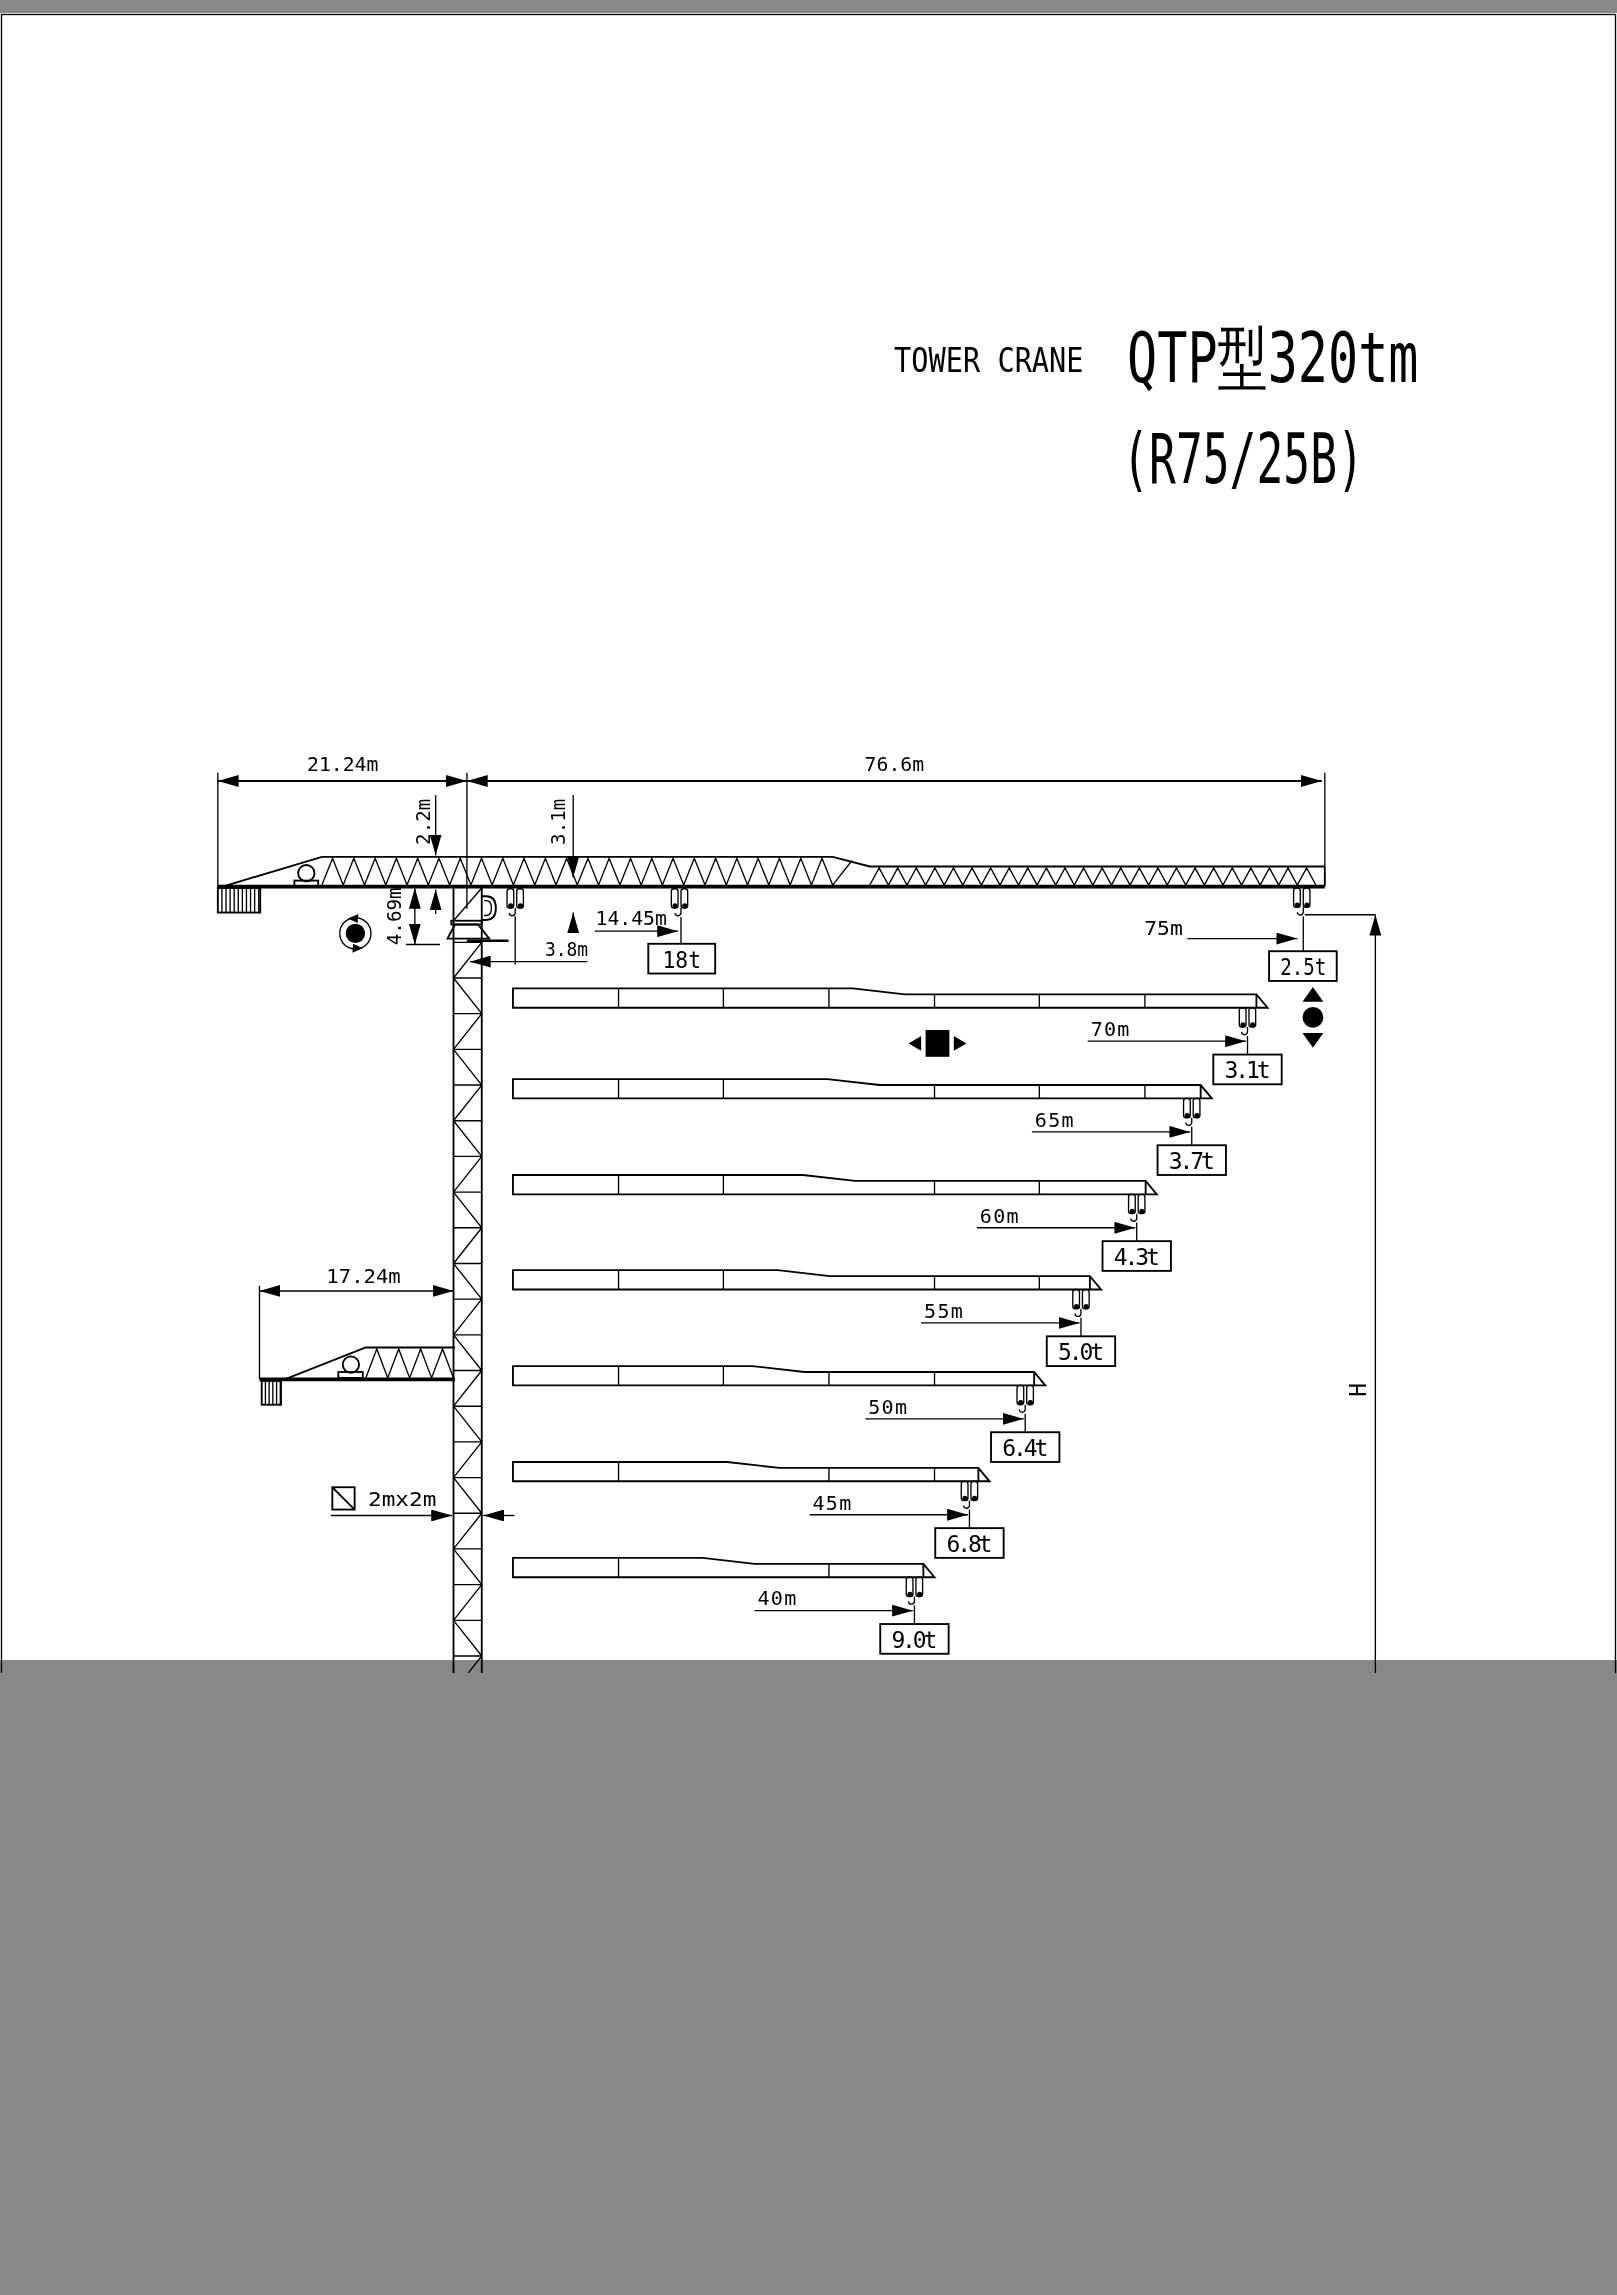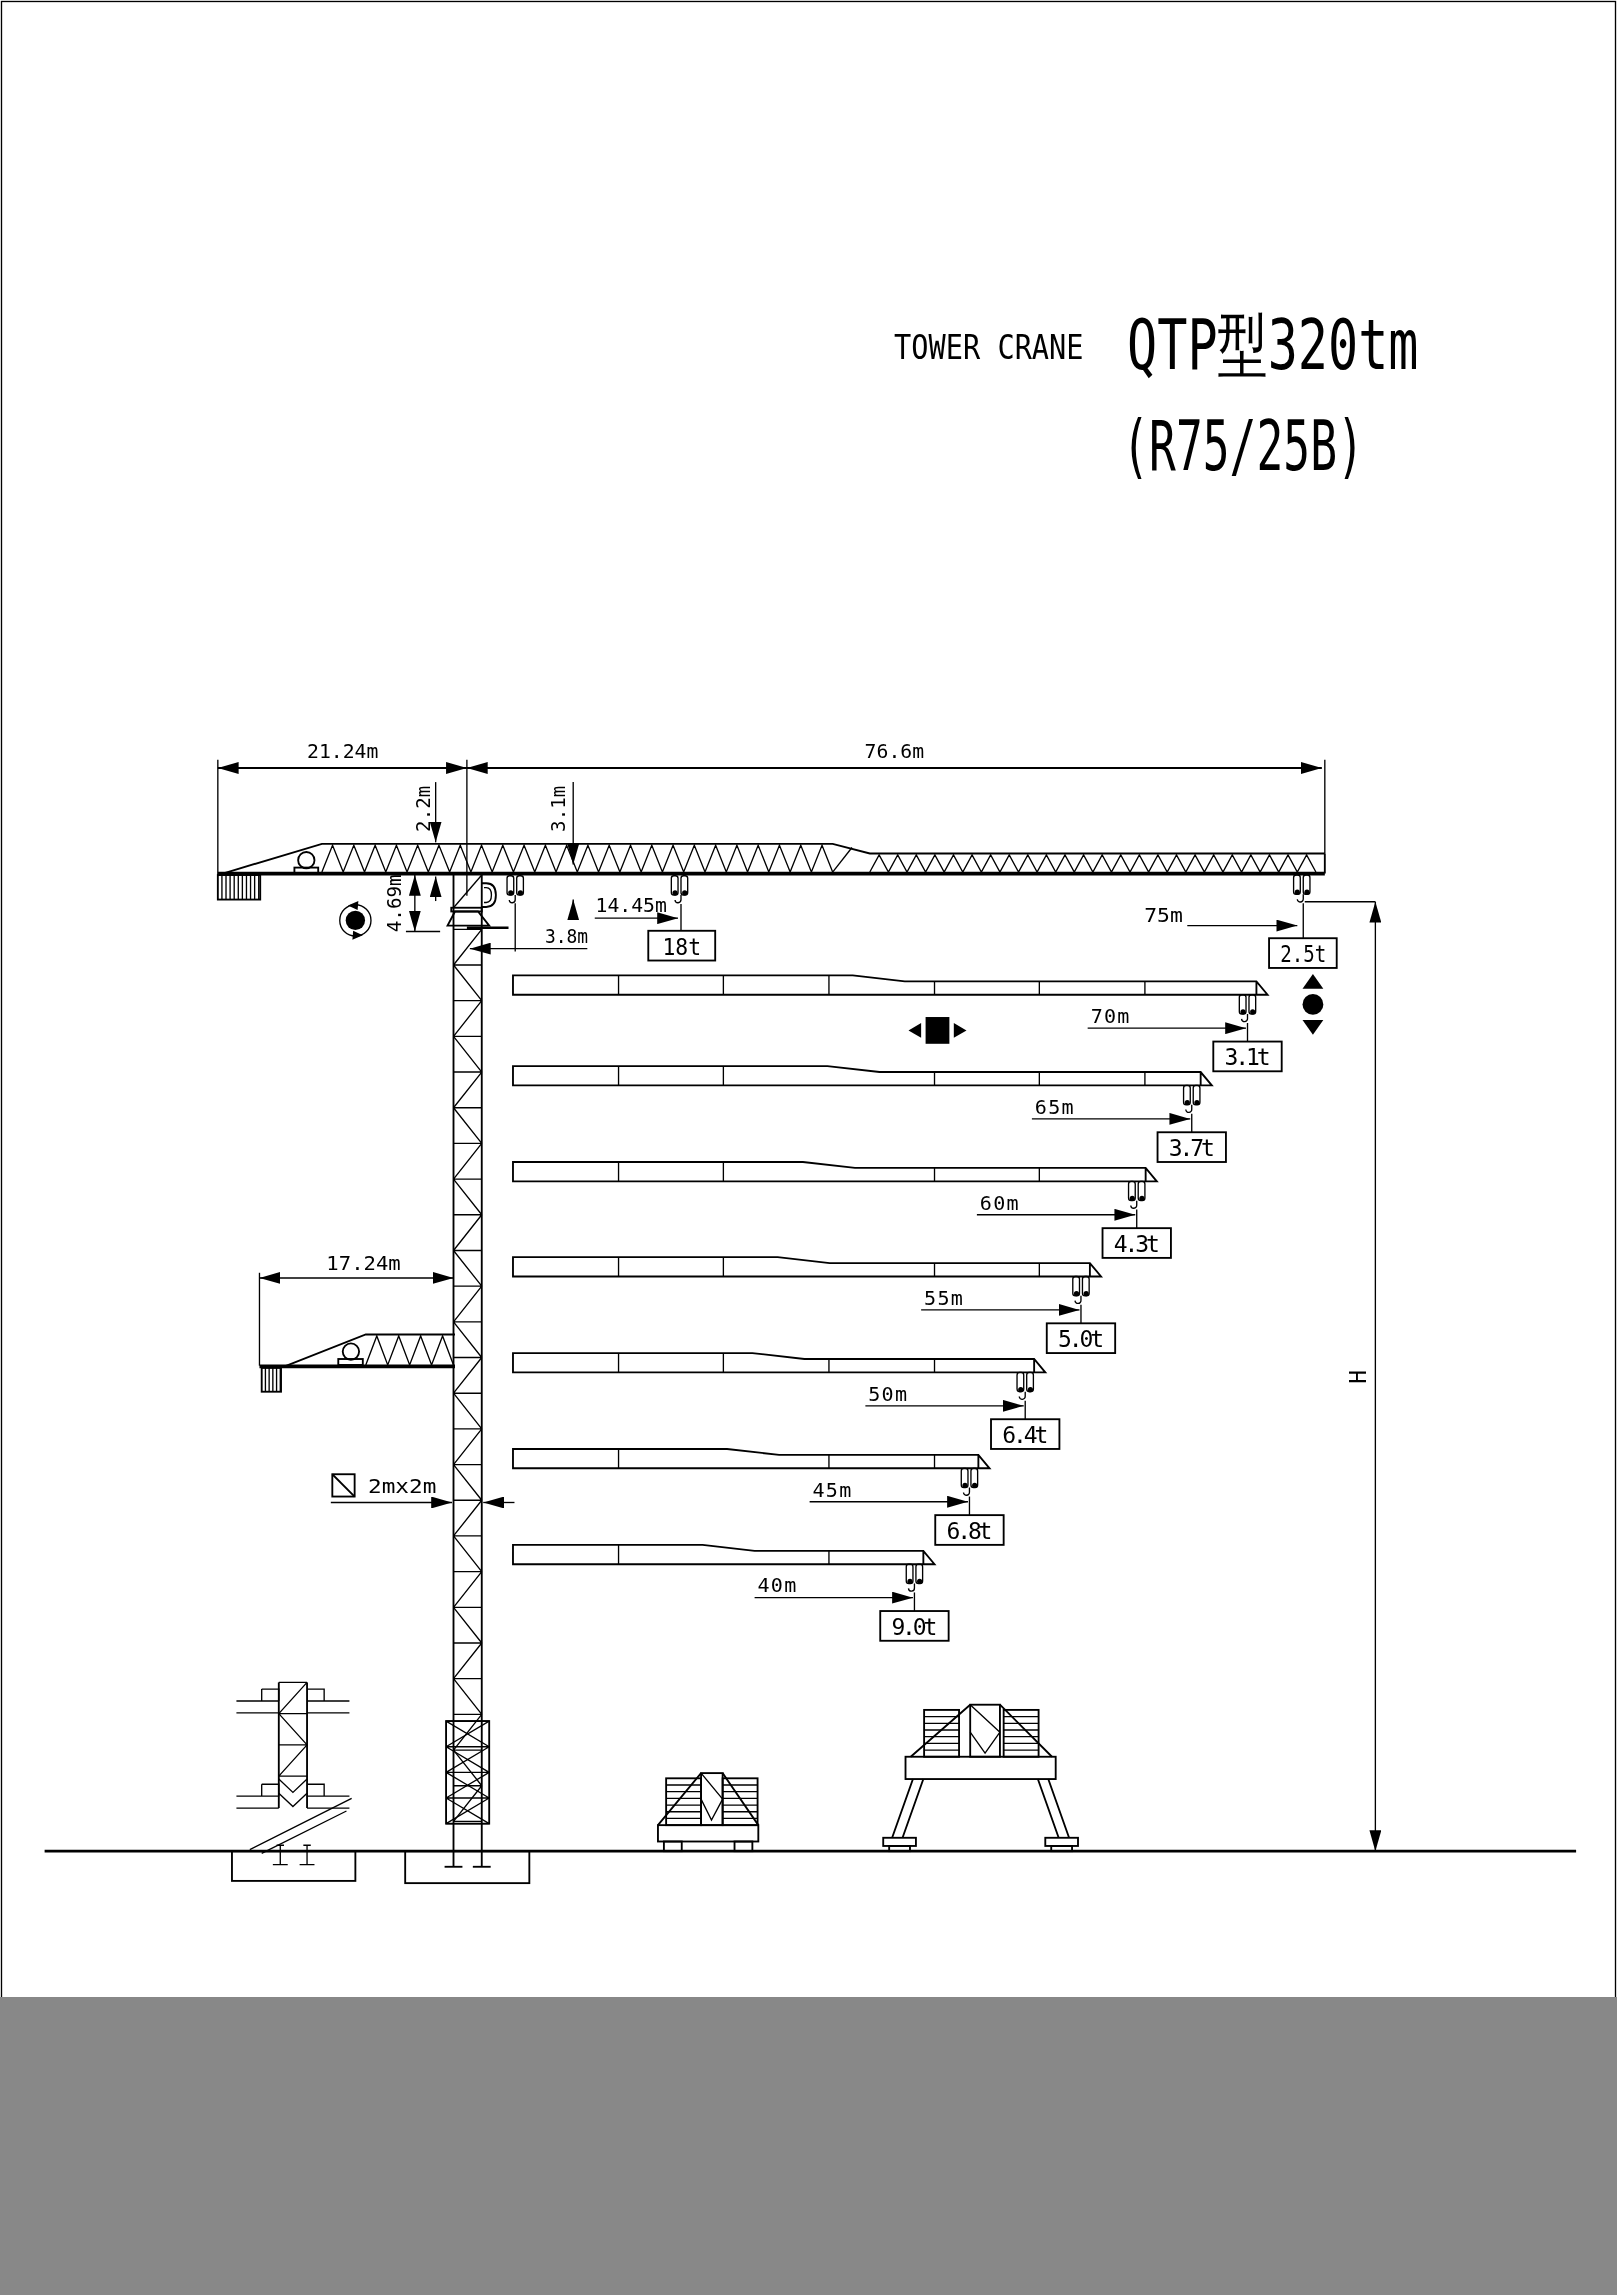--- a/index.html
+++ b/index.html
@@ -1,16 +1,16 @@
 <!DOCTYPE html>
 <html style="font-size:12px"><head>
 <meta charset="utf-8">
 <style>
   html,body{margin:0;padding:0;background:#888;}
-  #page{position:relative;width:1617px;height:1997px;background:#fff;margin:0 auto;
+  #page{position:relative;width:1617px;height:1647px;background:#fff;margin:13px auto;
         font-family:"DejaVu Sans Mono","Liberation Mono",monospace;}
   svg{position:absolute;left:0;top:0;}
   .ln{stroke:#000;fill:none;stroke-width:2.5;}
   .thin{stroke:#000;fill:none;stroke-width:1.8;}
   .thick{stroke:#000;fill:none;stroke-width:5;}
   .med{stroke:#000;fill:none;stroke-width:3.5;}
   .fill{fill:#000;stroke:none;}
   text{fill:#000;stroke:none;font-family:"DejaVu Sans Mono","Liberation Mono",monospace;}
   .dim{font-size:27px;}
   .box{font-size:31px;}

